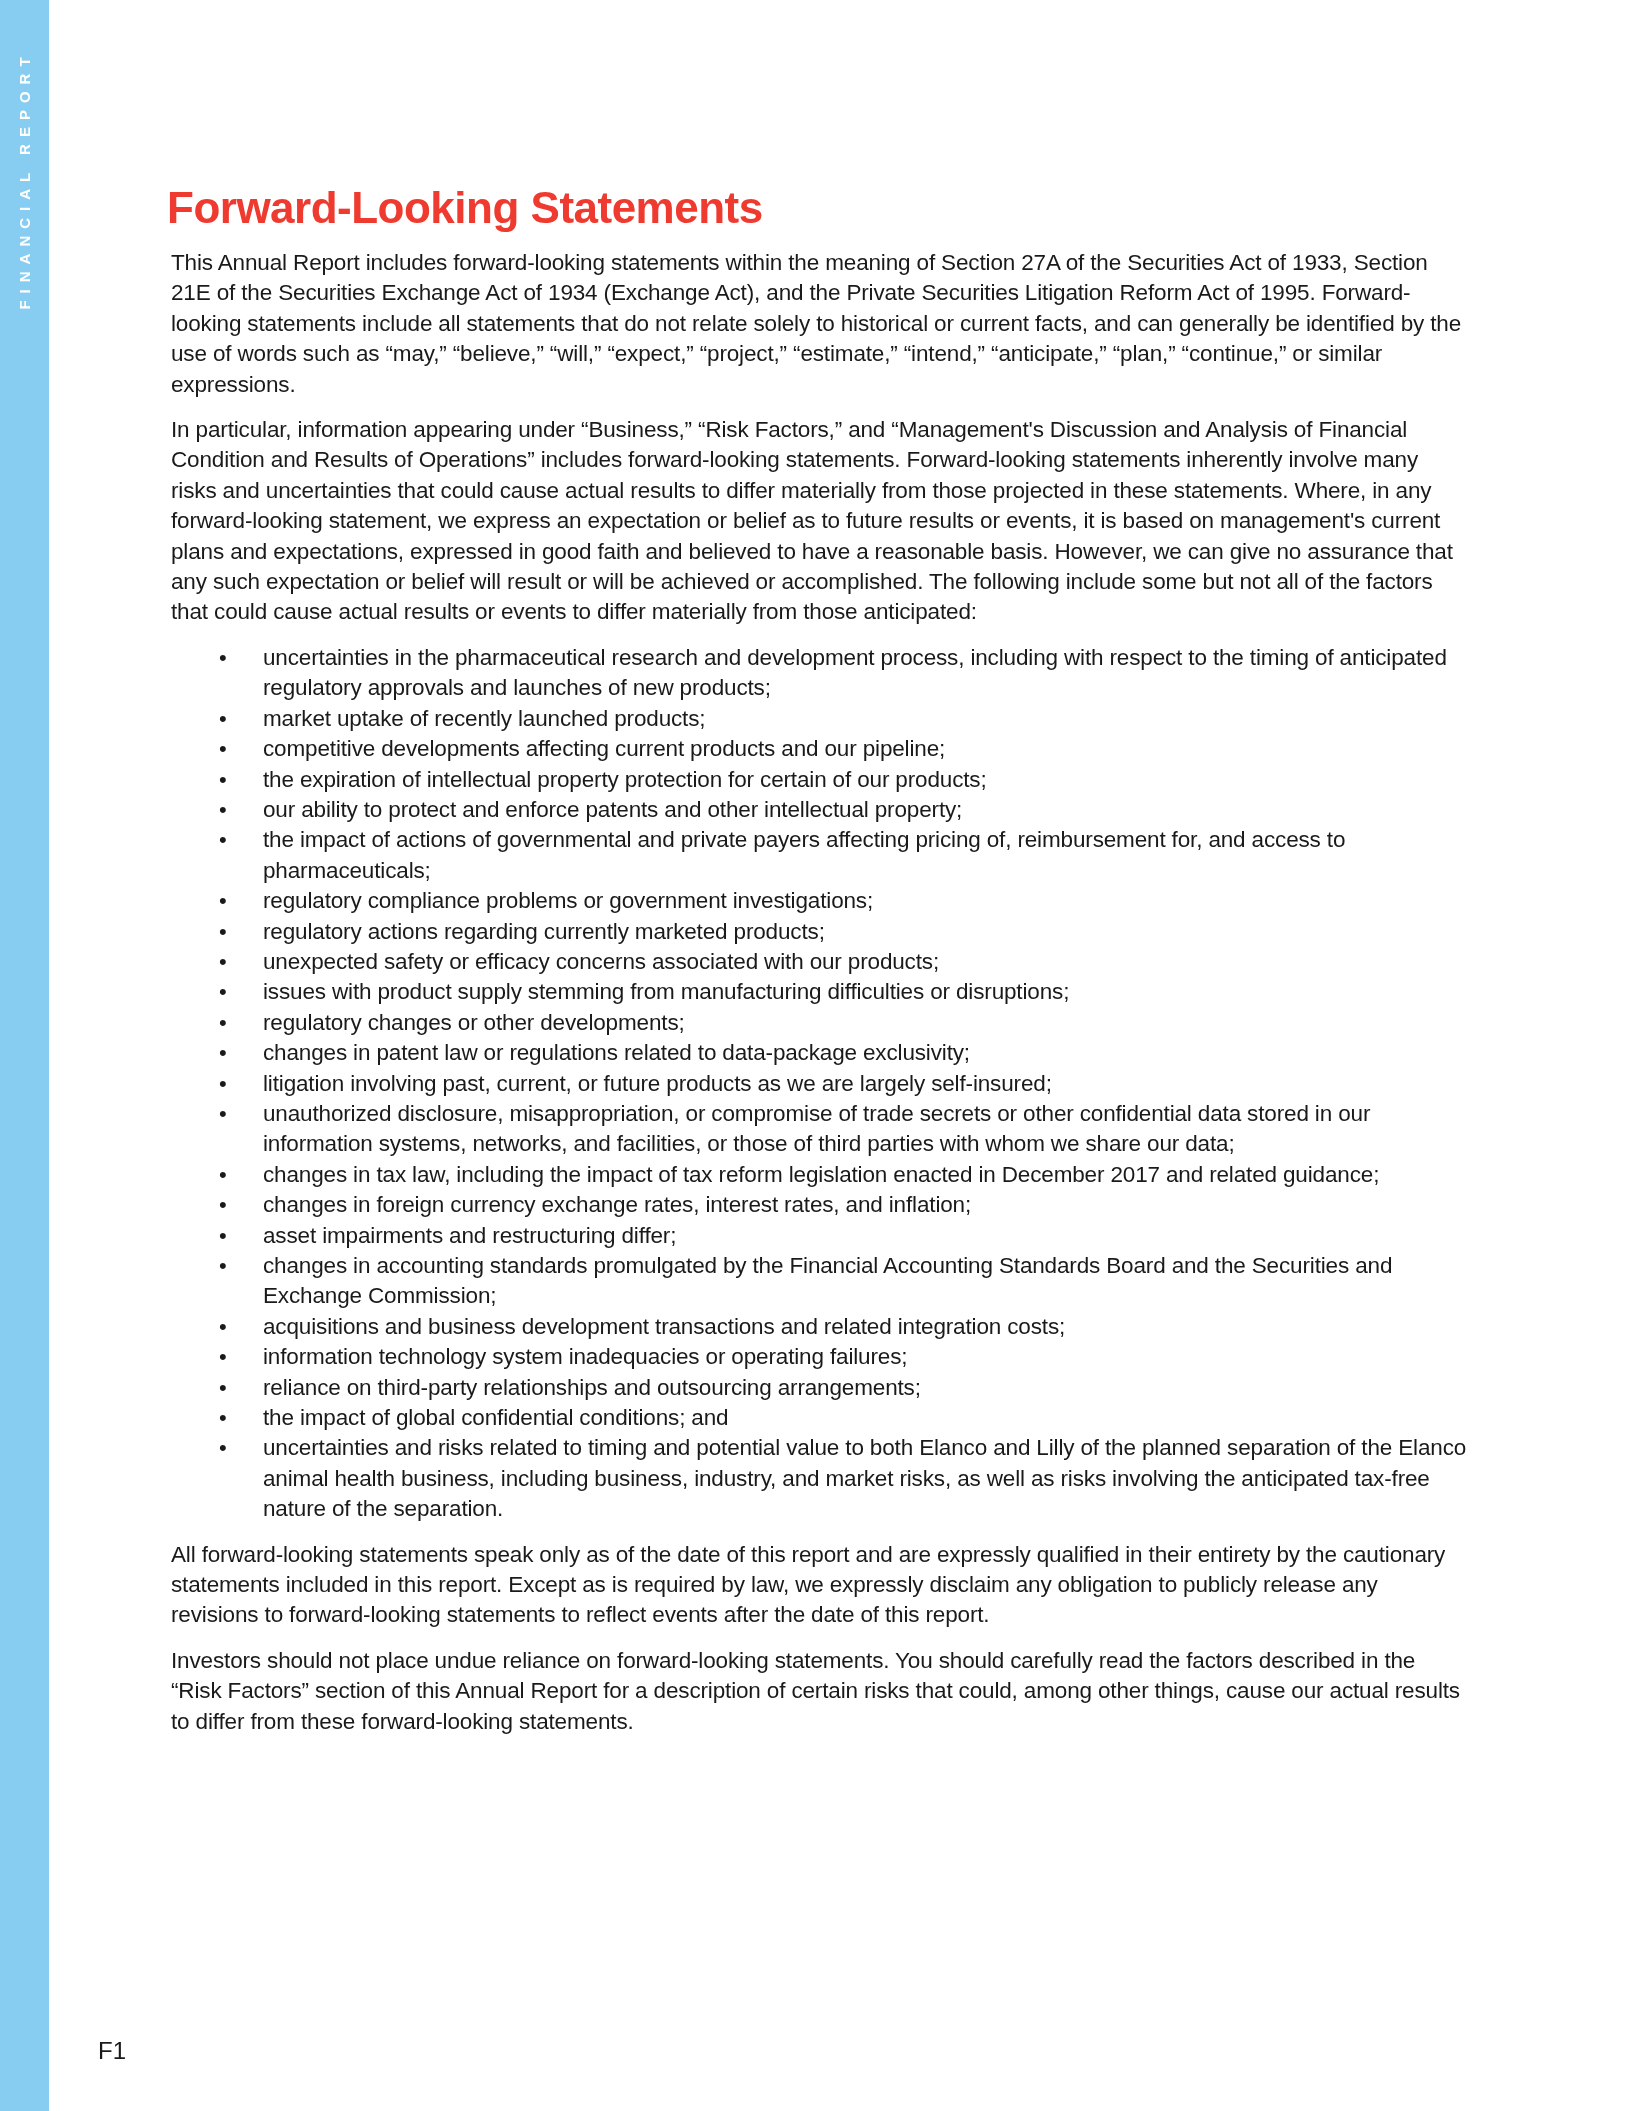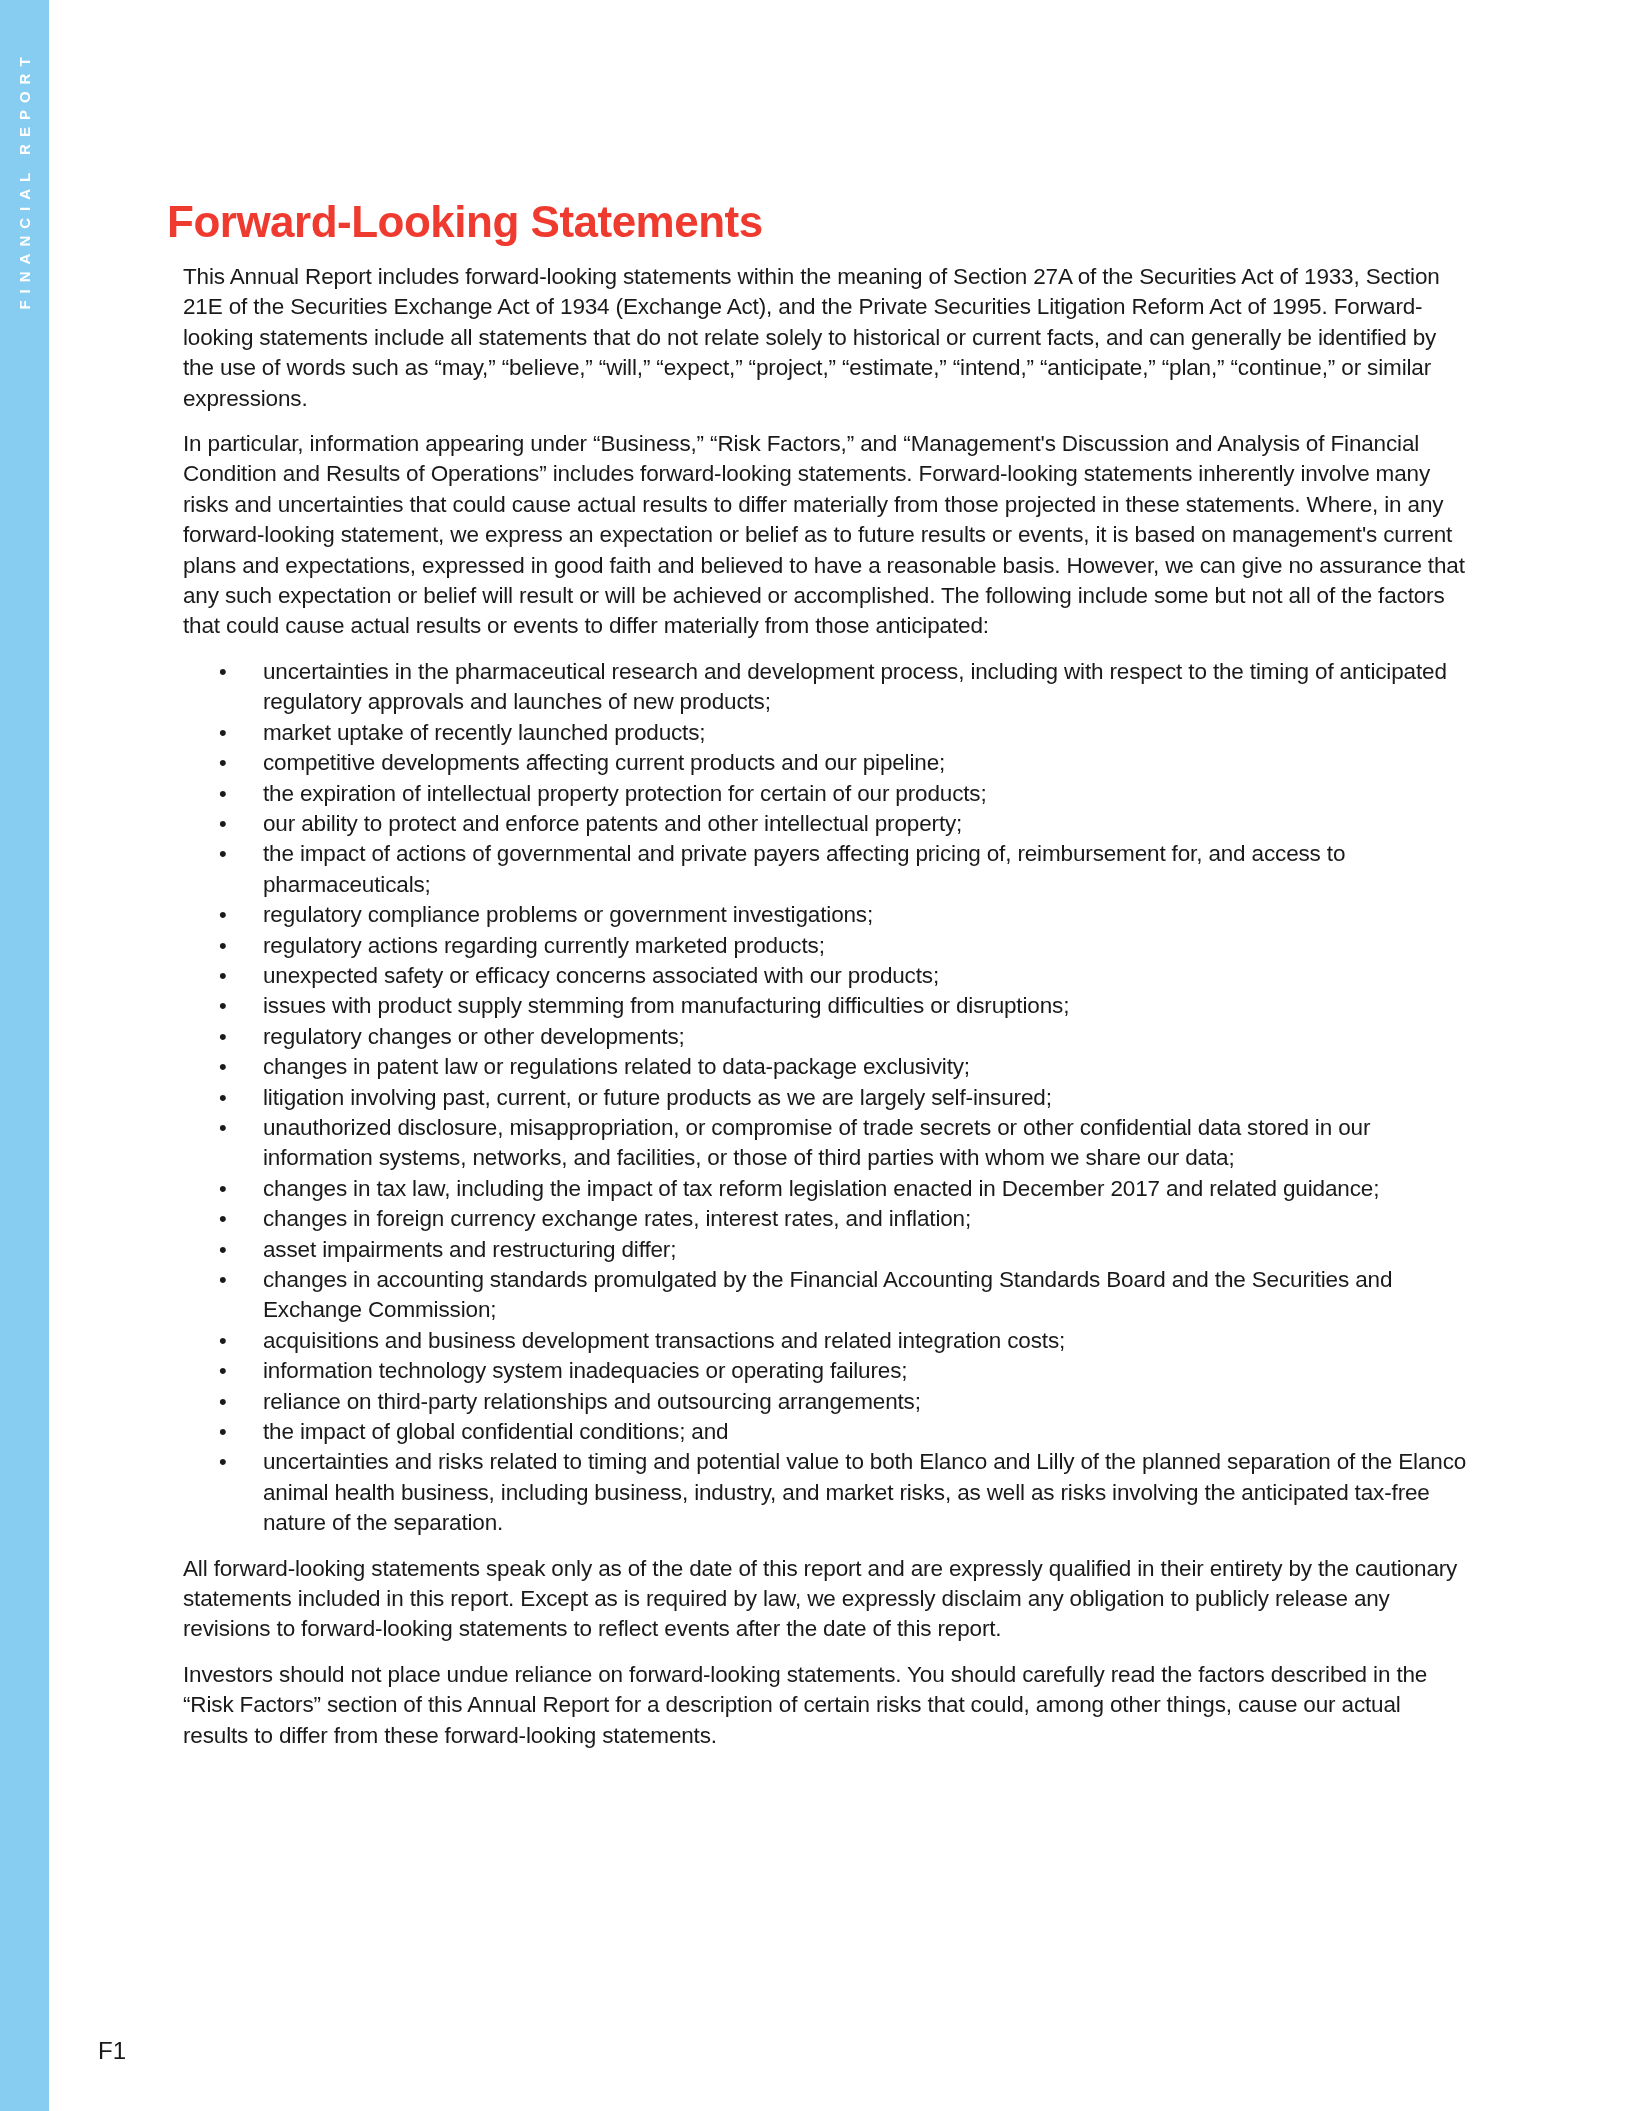--- a/index.html
+++ b/index.html
@@ -35,28 +35,28 @@
       position: absolute;
       left: 167px;
       top: 180px;
       width: 1300px;
     }
     .page-title {
       color: #ee3a2f;
       font-family: "Liberation Sans", sans-serif;
       font-weight: bold;
       font-size: 44px;
-      margin: 14px 0 12px 0;
+      margin: 0 0 12px 0;
       letter-spacing: -0.5px;
       line-height: 56px;
     }
     .para {
       font-size: 22.5px;
       line-height: 30.4px;
-      margin: 0 0 15px 16px;
+      margin: 0 0 15px 4px;
       letter-spacing: -0.15px;
     }
     ul.risks {
       list-style: none;
       margin: 0 0 15px 0;
       padding: 0;
     }
     ul.risks li {
       position: relative;
       padding-left: 96px;

